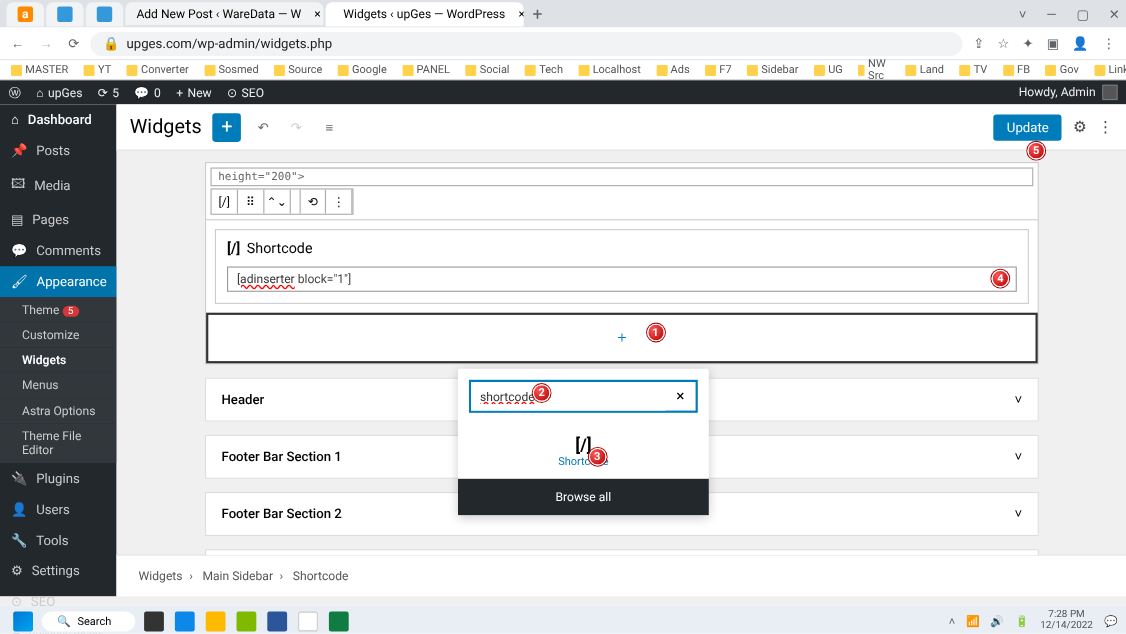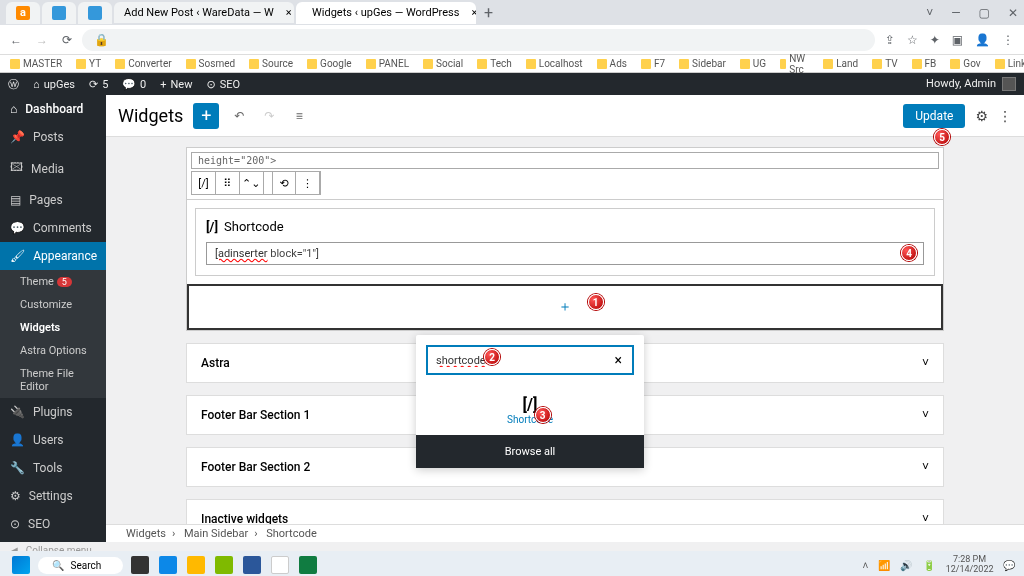--- a/index.html
+++ b/index.html
@@ -58,21 +58,21 @@
 .popover{position:absolute;top:198px;left:310px;width:228px;background:#fff;box-shadow:0 2px 10px rgba(0,0,0,0.2);border-radius:2px;z-index:10}
 .pop-search{display:flex;border:2px solid #007cba;margin:10px}
 .pop-search input{border:none;flex:1;padding:5px 8px;font-size:11px;outline:none;color:#333;text-decoration:underline wavy red}
 .pop-close{padding:5px 10px;font-size:14px}
 .pop-item{text-align:center;padding:10px}
 .pop-item .ic{font-size:16px;font-weight:bold}
 .pop-item .lb{color:#007cba;font-size:10px}
 .pop-browse{background:#23282d;color:#fff;text-align:center;padding:10px;font-size:11px}
 .badge-num{width:16px;height:16px;border-radius:50%;color:#fff;font-weight:bold;font-size:10px;display:inline-flex;align-items:center;justify-content:center;border:1px solid #fff;box-shadow:0 0 0 1px #b10000;position:absolute}
 .badge-red{background:radial-gradient(circle at 30% 30%,#ff5555,#b10000)}
-.breadcrumb{background:#fff;border-top:1px solid #ddd;padding:2px 14px;font-size:11px;color:#555}
+.breadcrumb{background:#fff;border-top:1px solid #ddd;padding:12px 14px;font-size:11px;color:#555}
 .breadcrumb span{margin:0 6px}
 .foot-gap{height:9px;background:#f0f0f1}
 .taskbar{height:28px;background:#e8eef4;display:flex;align-items:center;padding:0 350px 0 12px;gap:8px;font-size:10px;position:relative}
 .tk-search{background:#fff;border-radius:14px;padding:3px 14px;display:flex;align-items:center;gap:6px;width:85px}
 .tk-icons{display:flex;gap:10px}
 .tk-ico{width:18px;height:18px;border-radius:2px}
 .tk-right{position:absolute;right:8px;display:flex;align-items:center;gap:10px;color:#555}
 .tk-time{text-align:center;font-size:9px;line-height:1.1}
 </style>
 </head>
@@ -109,20 +109,21 @@
 </div>
 
 <div class="addr-bar">
   <div class="addr-nav">
     <span>←</span>
     <span style="color:#bbb">→</span>
     <span>⟳</span>
   </div>
   <div class="addr-url">
     <span>🔒</span>
+    <span>upges.com/wp-admin/widgets.php</span>
   </div>
   <div class="addr-ext">
     <span>⇪</span>
     <span>☆</span>
     <span>✦</span>
     <span>▣</span>
     <span>👤</span>
     <span>⋮</span>
   </div>
 </div>
@@ -227,20 +228,21 @@
   <div class="sidebar">
     <div class="sb-item top">⌂ <span>Dashboard</span></div>
     <div class="sb-item">📌 <span>Posts</span></div>
     <div class="sb-item">🖾 <span>Media</span></div>
     <div class="sb-item">▤ <span>Pages</span></div>
     <div class="sb-item">💬 <span>Comments</span></div>
     <div class="sb-item active sb-pointer">🖌 <span>Appearance</span></div>
     <div class="sb-sub"><span>Theme</span> <span class="sb-badge">5</span></div>
     <div class="sb-sub">Customize</div>
     <div class="sb-sub active">Widgets</div>
+    <div class="sb-sub">Menus</div>
     <div class="sb-sub">Astra Options</div>
     <div class="sb-sub">Theme File Editor</div>
     <div class="sb-item">🔌 <span>Plugins</span></div>
     <div class="sb-item">👤 <span>Users</span></div>
     <div class="sb-item">🔧 <span>Tools</span></div>
     <div class="sb-item">⚙ <span>Settings</span></div>
     <div class="sb-item">⊙ <span>SEO</span></div>
     <div class="sb-item" style="font-size:10px;color:#999">◀ <span>Collapse menu</span></div>
   </div>
 
@@ -282,21 +284,21 @@
             <div class="badge-num badge-red" style="right:6px;top:2px">4</div>
           </div>
         </div>
         <div class="add-area">
           <span class="plus-blue">＋</span>
           <div class="badge-num badge-red" style="left:53%;top:8px">1</div>
         </div>
       </div>
 
       <div class="section-head">
-          <span>Astra</span>
+          <span>Header</span>
           <span>˅</span>
         </div>
       <div class="section-head">
           <span>Footer Bar Section 1</span>
           <span>˅</span>
         </div>
       <div class="section-head">
           <span>Footer Bar Section 2</span>
           <span>˅</span>
         </div>

